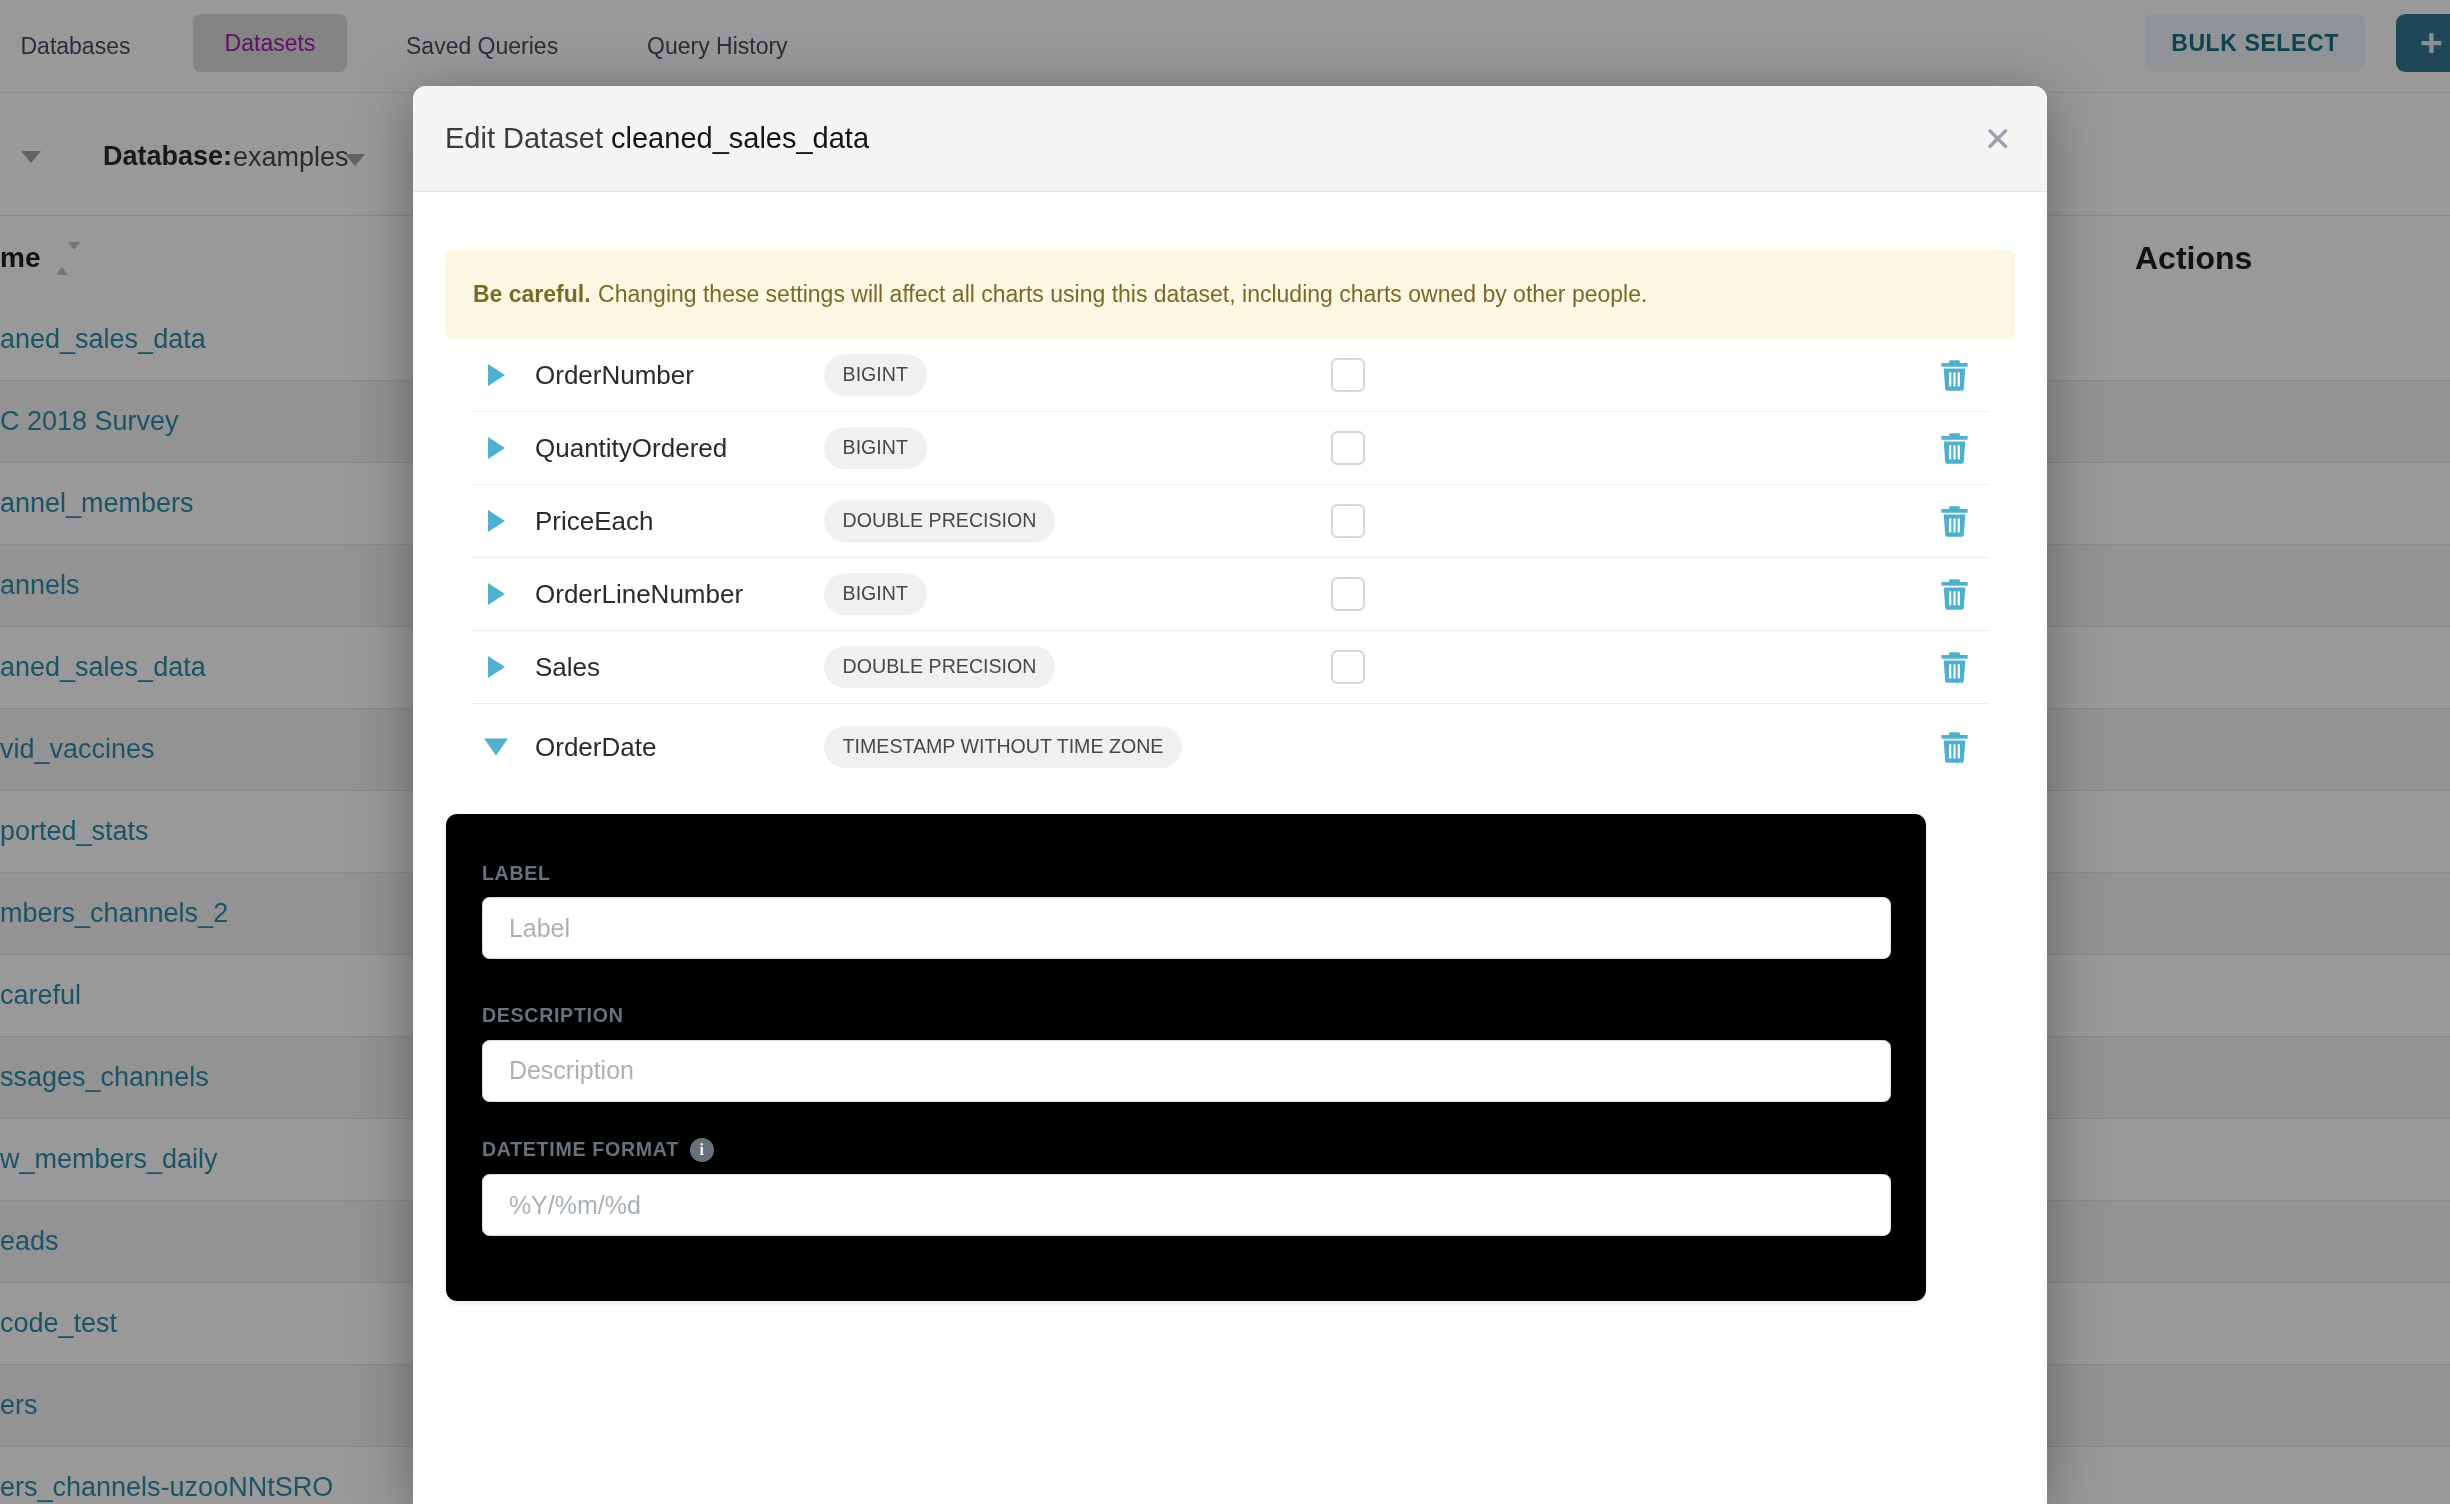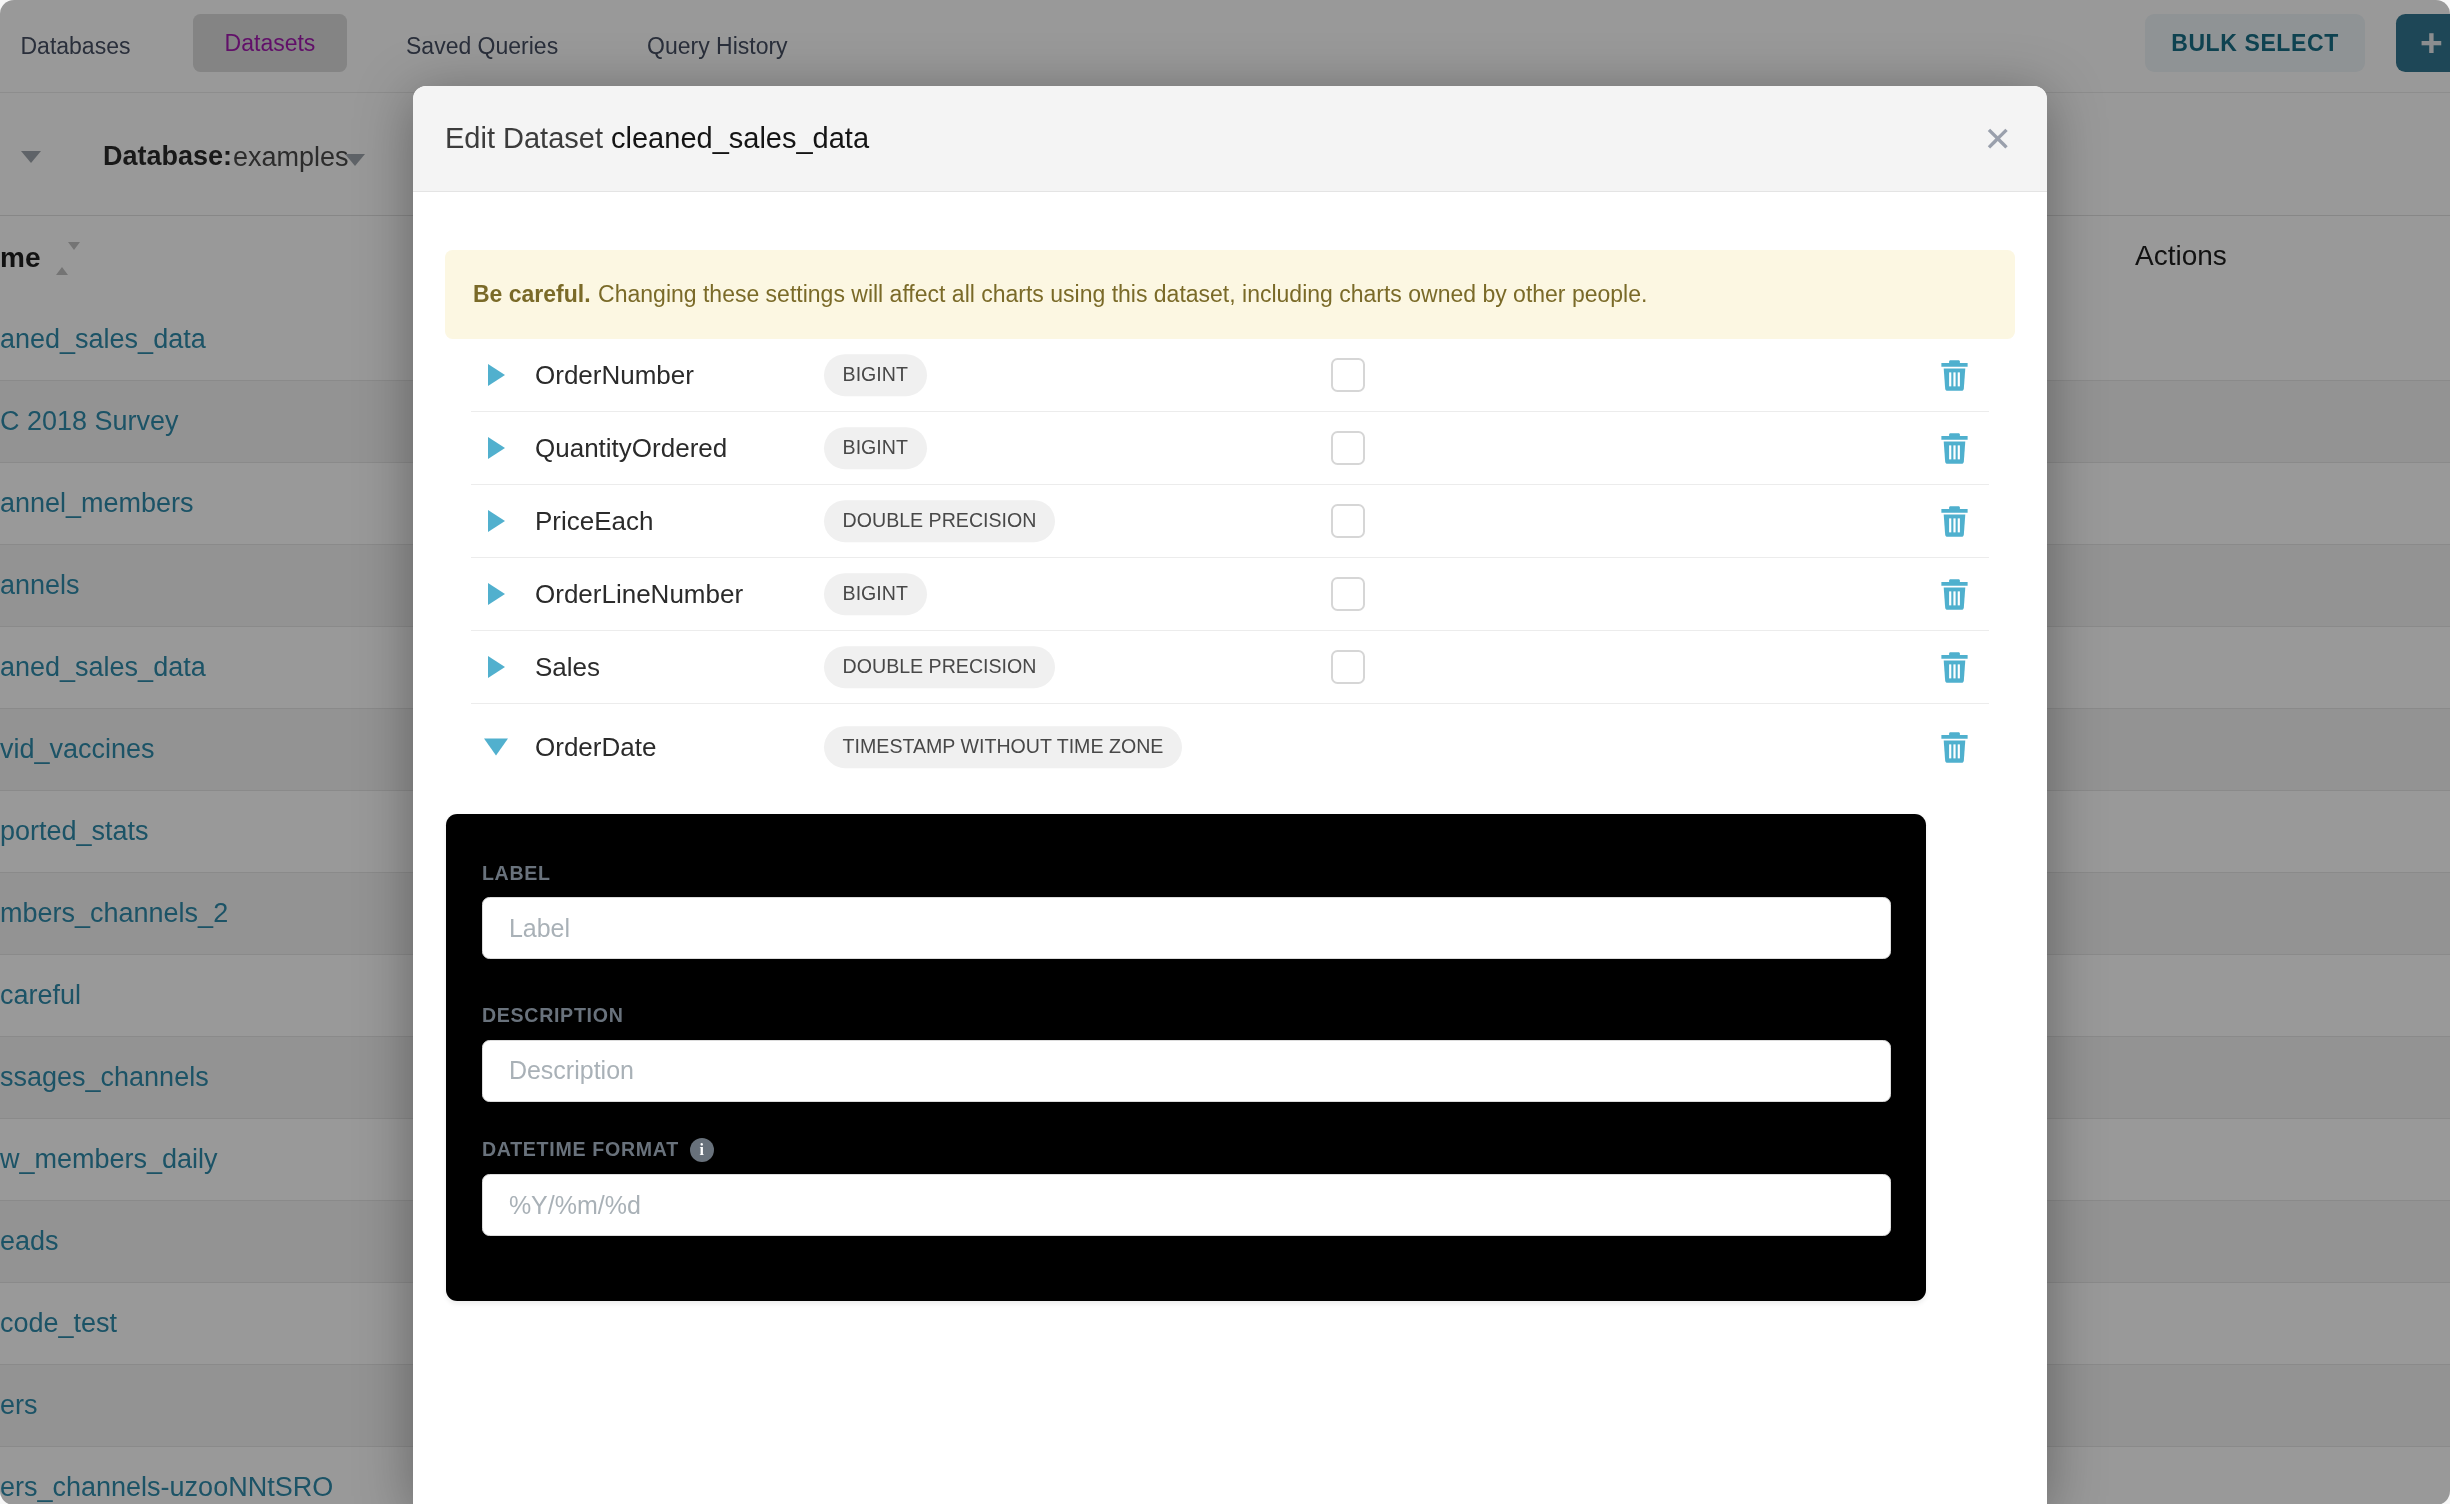--- a/index.html
+++ b/index.html
@@ -1,38 +1,38 @@
 <!DOCTYPE html>
 <html style="font-size:15px"><head>
 <meta charset="utf-8">
 <style>
   * { margin:0; padding:0; box-sizing:border-box; }
   html,body { width:2450px; height:1505px; }
   body { font-family:"Liberation Sans", sans-serif; background:#f7f7f7; overflow:hidden; }
-  .screen { position:relative; width:2450px; height:1505px; overflow:hidden; background:#fff;border-radius:14px; }
+  .screen { position:relative; width:2450px; height:1505px; overflow:hidden; background:#fff; }
 
   
   .bg { position:absolute; inset:0; z-index:1; }
   .navbar { position:absolute; left:0; top:0; width:2450px; height:93px; background:#ffffff; border-bottom:1.9px solid #ebebeb; }
   .nav-item { position:absolute; top:0; height:93px; display:flex; align-items:center; font-size:23px; color:#464f63; cursor:pointer; }
   .nav-pill { position:absolute; left:193px; top:14px; width:154px; height:58px; background:#dcdcdc; border-radius:7.5px; display:flex; align-items:center; justify-content:center; font-size:23px; color:#a21caf; }
   .bulk-btn { position:absolute; left:2145px; top:14px; width:220px; height:58px; background:#eef5f8; border-radius:9.3px; display:flex; align-items:center; justify-content:center; font-size:23px; font-weight:bold; letter-spacing:0.6px; color:#186e86; cursor:pointer; }
   .add-btn { position:absolute; left:2396px; top:14px; width:71px; height:58px; background:#327791; border-radius:9.3px; display:flex; align-items:center; justify-content:center; color:#e8ecee; font-size:39px; font-weight:bold; cursor:pointer; }
 
   .filterbar { position:absolute; left:0; top:93px; width:2450px; height:123px; background:#ffffff; border-bottom:1.9px solid #e2e2e2; }
   .caret-down-gray { width:0; height:0; border-left:10.3px solid transparent; border-right:10.3px solid transparent; border-top:12px solid #9fa6ad; position:absolute; }
   .db-label { position:absolute; left:103px; top:48px; font-size:27px; font-weight:bold; color:#2b2b2b; }
   .db-value { position:absolute; left:233px; top:49px; font-size:27px; color:#4a4a4a; }
 
   .list-header { position:absolute; left:0; top:216px; width:2450px; height:83px; background:#fff; }
   .name-th { position:absolute; left:0; top:26px; font-size:28px; font-weight:bold; color:#1f1f1f; }
   .sort-icon { position:absolute; left:56px; top:34px; width:13px; height:24px; }
   .sort-icon .up { width:0;height:0;border-left:6.5px solid transparent;border-right:6.5px solid transparent;border-bottom:8.4px solid #c2c2c2; margin-bottom:3.7px; }
   .sort-icon .dn { width:0;height:0;border-left:6.5px solid transparent;border-right:6.5px solid transparent;border-top:8.4px solid #c2c2c2; }
-  .actions-th { position:absolute; left:2135px; top:24px; font-size:28px; font-weight:normal; color:#1f1f1f; }
+  .actions-th { position:absolute; left:2135px; top:24px; font-size:32px; font-weight:bold; color:#1f1f1f; }
 
   .bg-rows { position:absolute; left:0; top:299px; width:2450px; }
   .bg-row { width:2450px; height:82px; border-bottom:1.9px solid #e6e6e6; display:flex; align-items:center; background:#fff; }
   .bg-row.alt { background:#f6f6f6; }
   .bg-row a { font-size:27px; color:#2f8bab; text-decoration:none; cursor:pointer; }
 
   
   .overlay { position:absolute; inset:0; background:rgba(0,0,0,0.40); z-index:5; }
 
   

